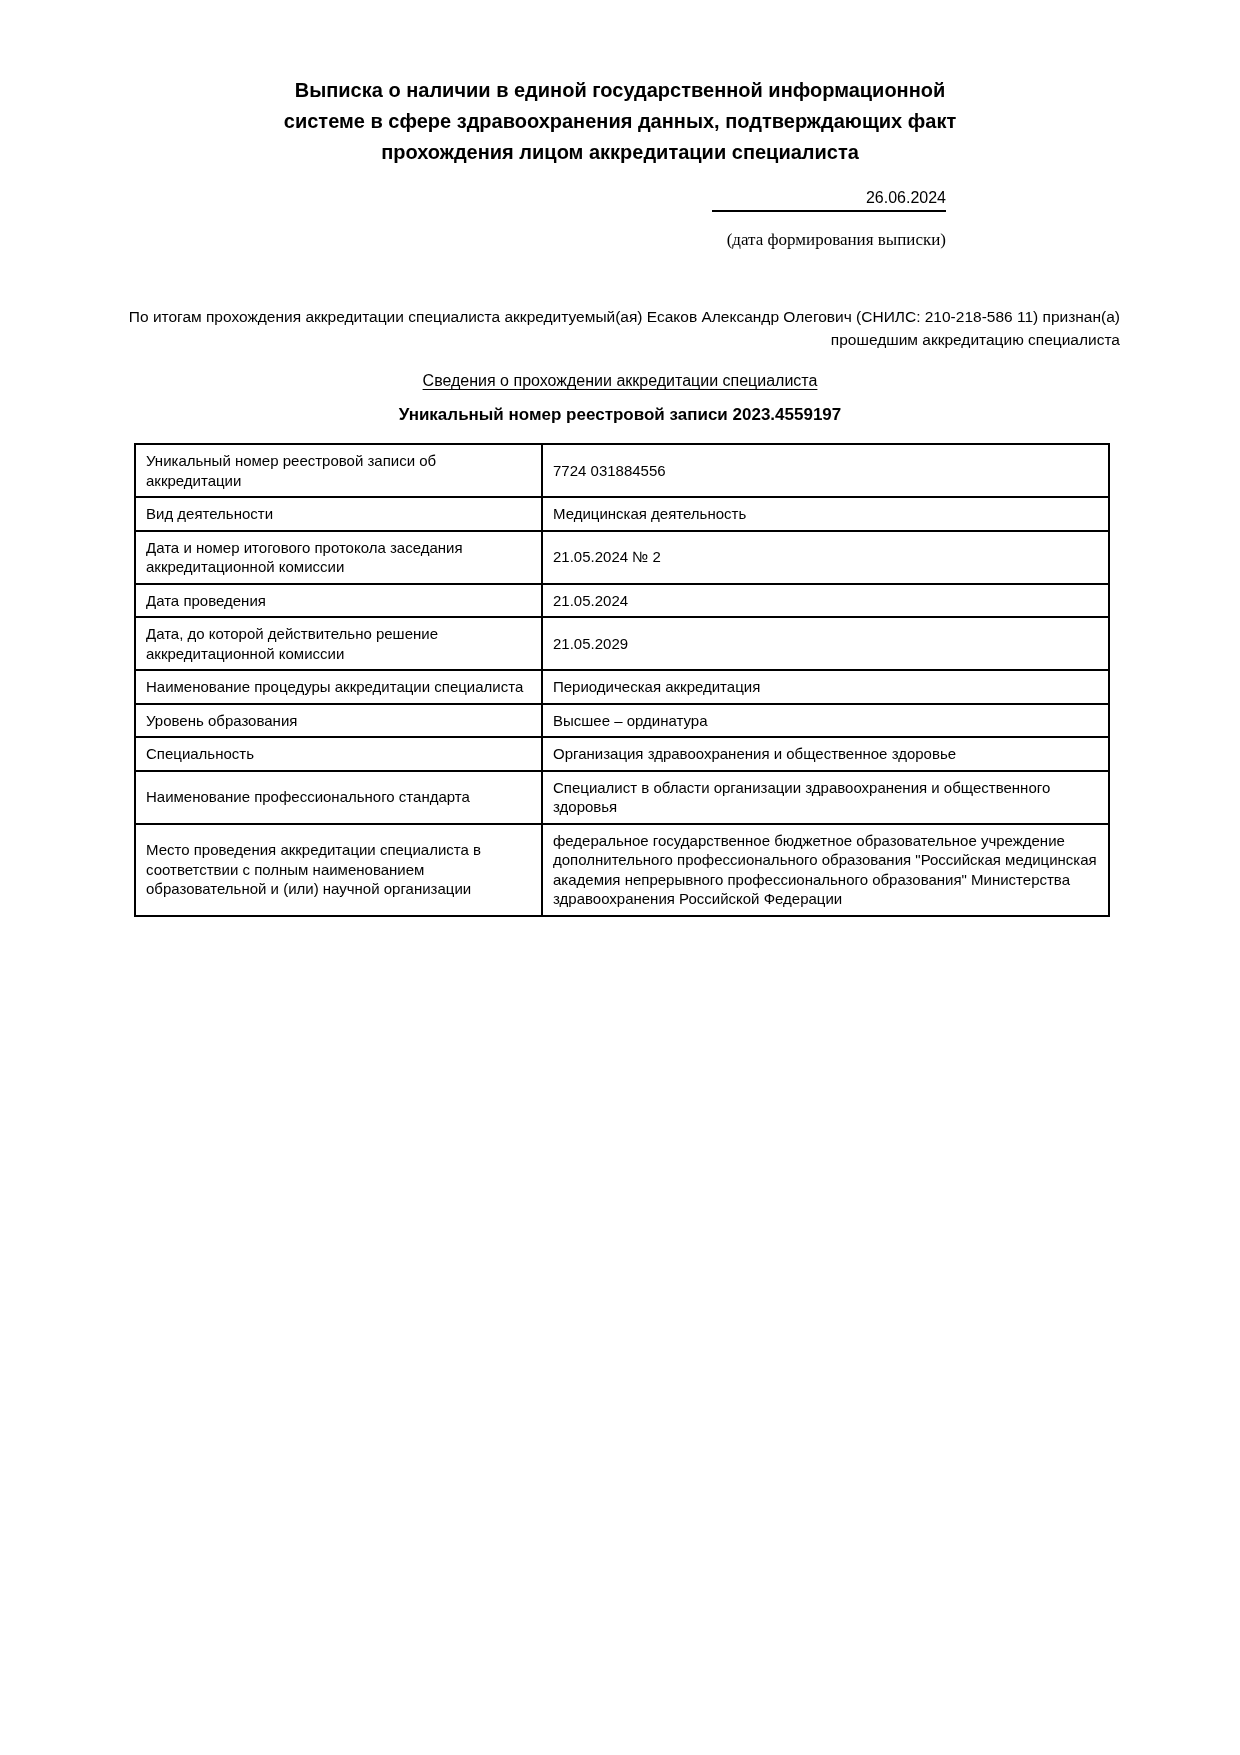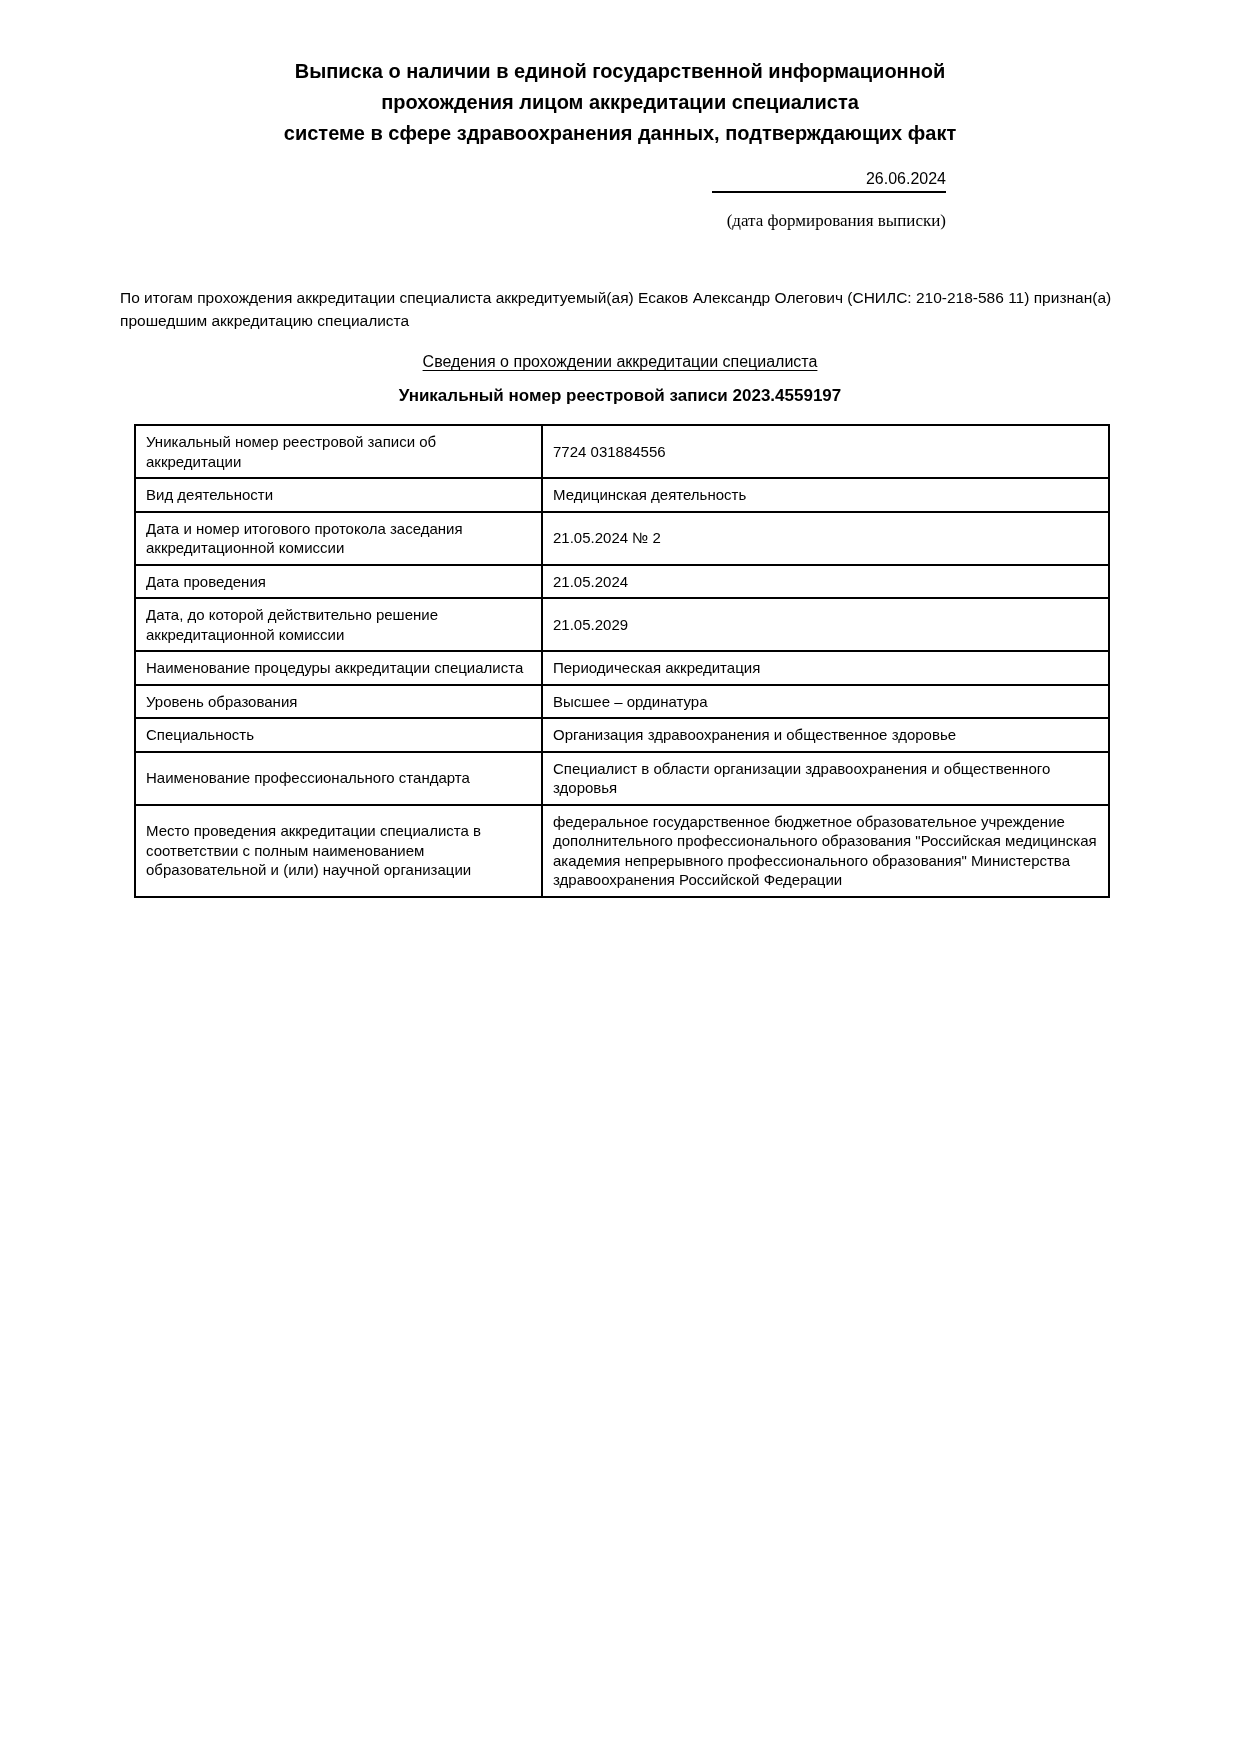--- a/index.html
+++ b/index.html
@@ -15,21 +15,21 @@
     position: relative;
     overflow: hidden;
   }
   .page {
     width: 1240px;
     height: 1755px;
     background: #ffffff;
   }
   .doc-title {
     margin: 0;
-    padding-top: 56px;
+    padding-top: 75px;
     text-align: center;
     font-size: 20px;
     font-weight: bold;
     line-height: 31px;
   }
   .doc-title .title-line {
     display: block;
   }
   .date-block {
     margin-top: 20px;
@@ -46,21 +46,21 @@
   }
   .date-caption {
     display: block;
     font-size: 17px;
     line-height: 20px;
     padding-top: 18px;
     font-family: Liberation Serif, serif;
   }
   .intro-paragraph {
     margin: 55px 120px 18px 120px;
-    text-align: left;
+    text-align: right;
     font-size: 15.5px;
     line-height: 23px;
   }
   .section-heading {
     margin-top: 20px;
     text-align: center;
     font-size: 16px;
     font-weight: normal;
     line-height: 20px;
   }
@@ -92,22 +92,22 @@
   td.cell-label { width: 385px; }
   td.cell-value { width: 545px; }
 </style>
 </head>
 <body>
 
 <div class="page">
 
   <div class="doc-title">
     <span class="title-line">Выписка о наличии в единой государственной информационной</span>
+    <span class="title-line">системе в сфере здравоохранения данных, подтверждающих факт</span>
     <span class="title-line">прохождения лицом аккредитации специалиста</span>
-    <span class="title-line">системе в сфере здравоохранения данных, подтверждающих факт</span>
   </div>
 
   <div class="date-block">
     <span class="date-value">26.06.2024</span>
     <span class="date-caption">(дата формирования выписки)</span>
   </div>
 
   <p class="intro-paragraph">По итогам прохождения аккредитации специалиста аккредитуемый(ая) Есаков Александр Олегович (СНИЛС: 210-218-586 11) признан(а) прошедшим аккредитацию специалиста</p>
 
   <div class="section-heading">

